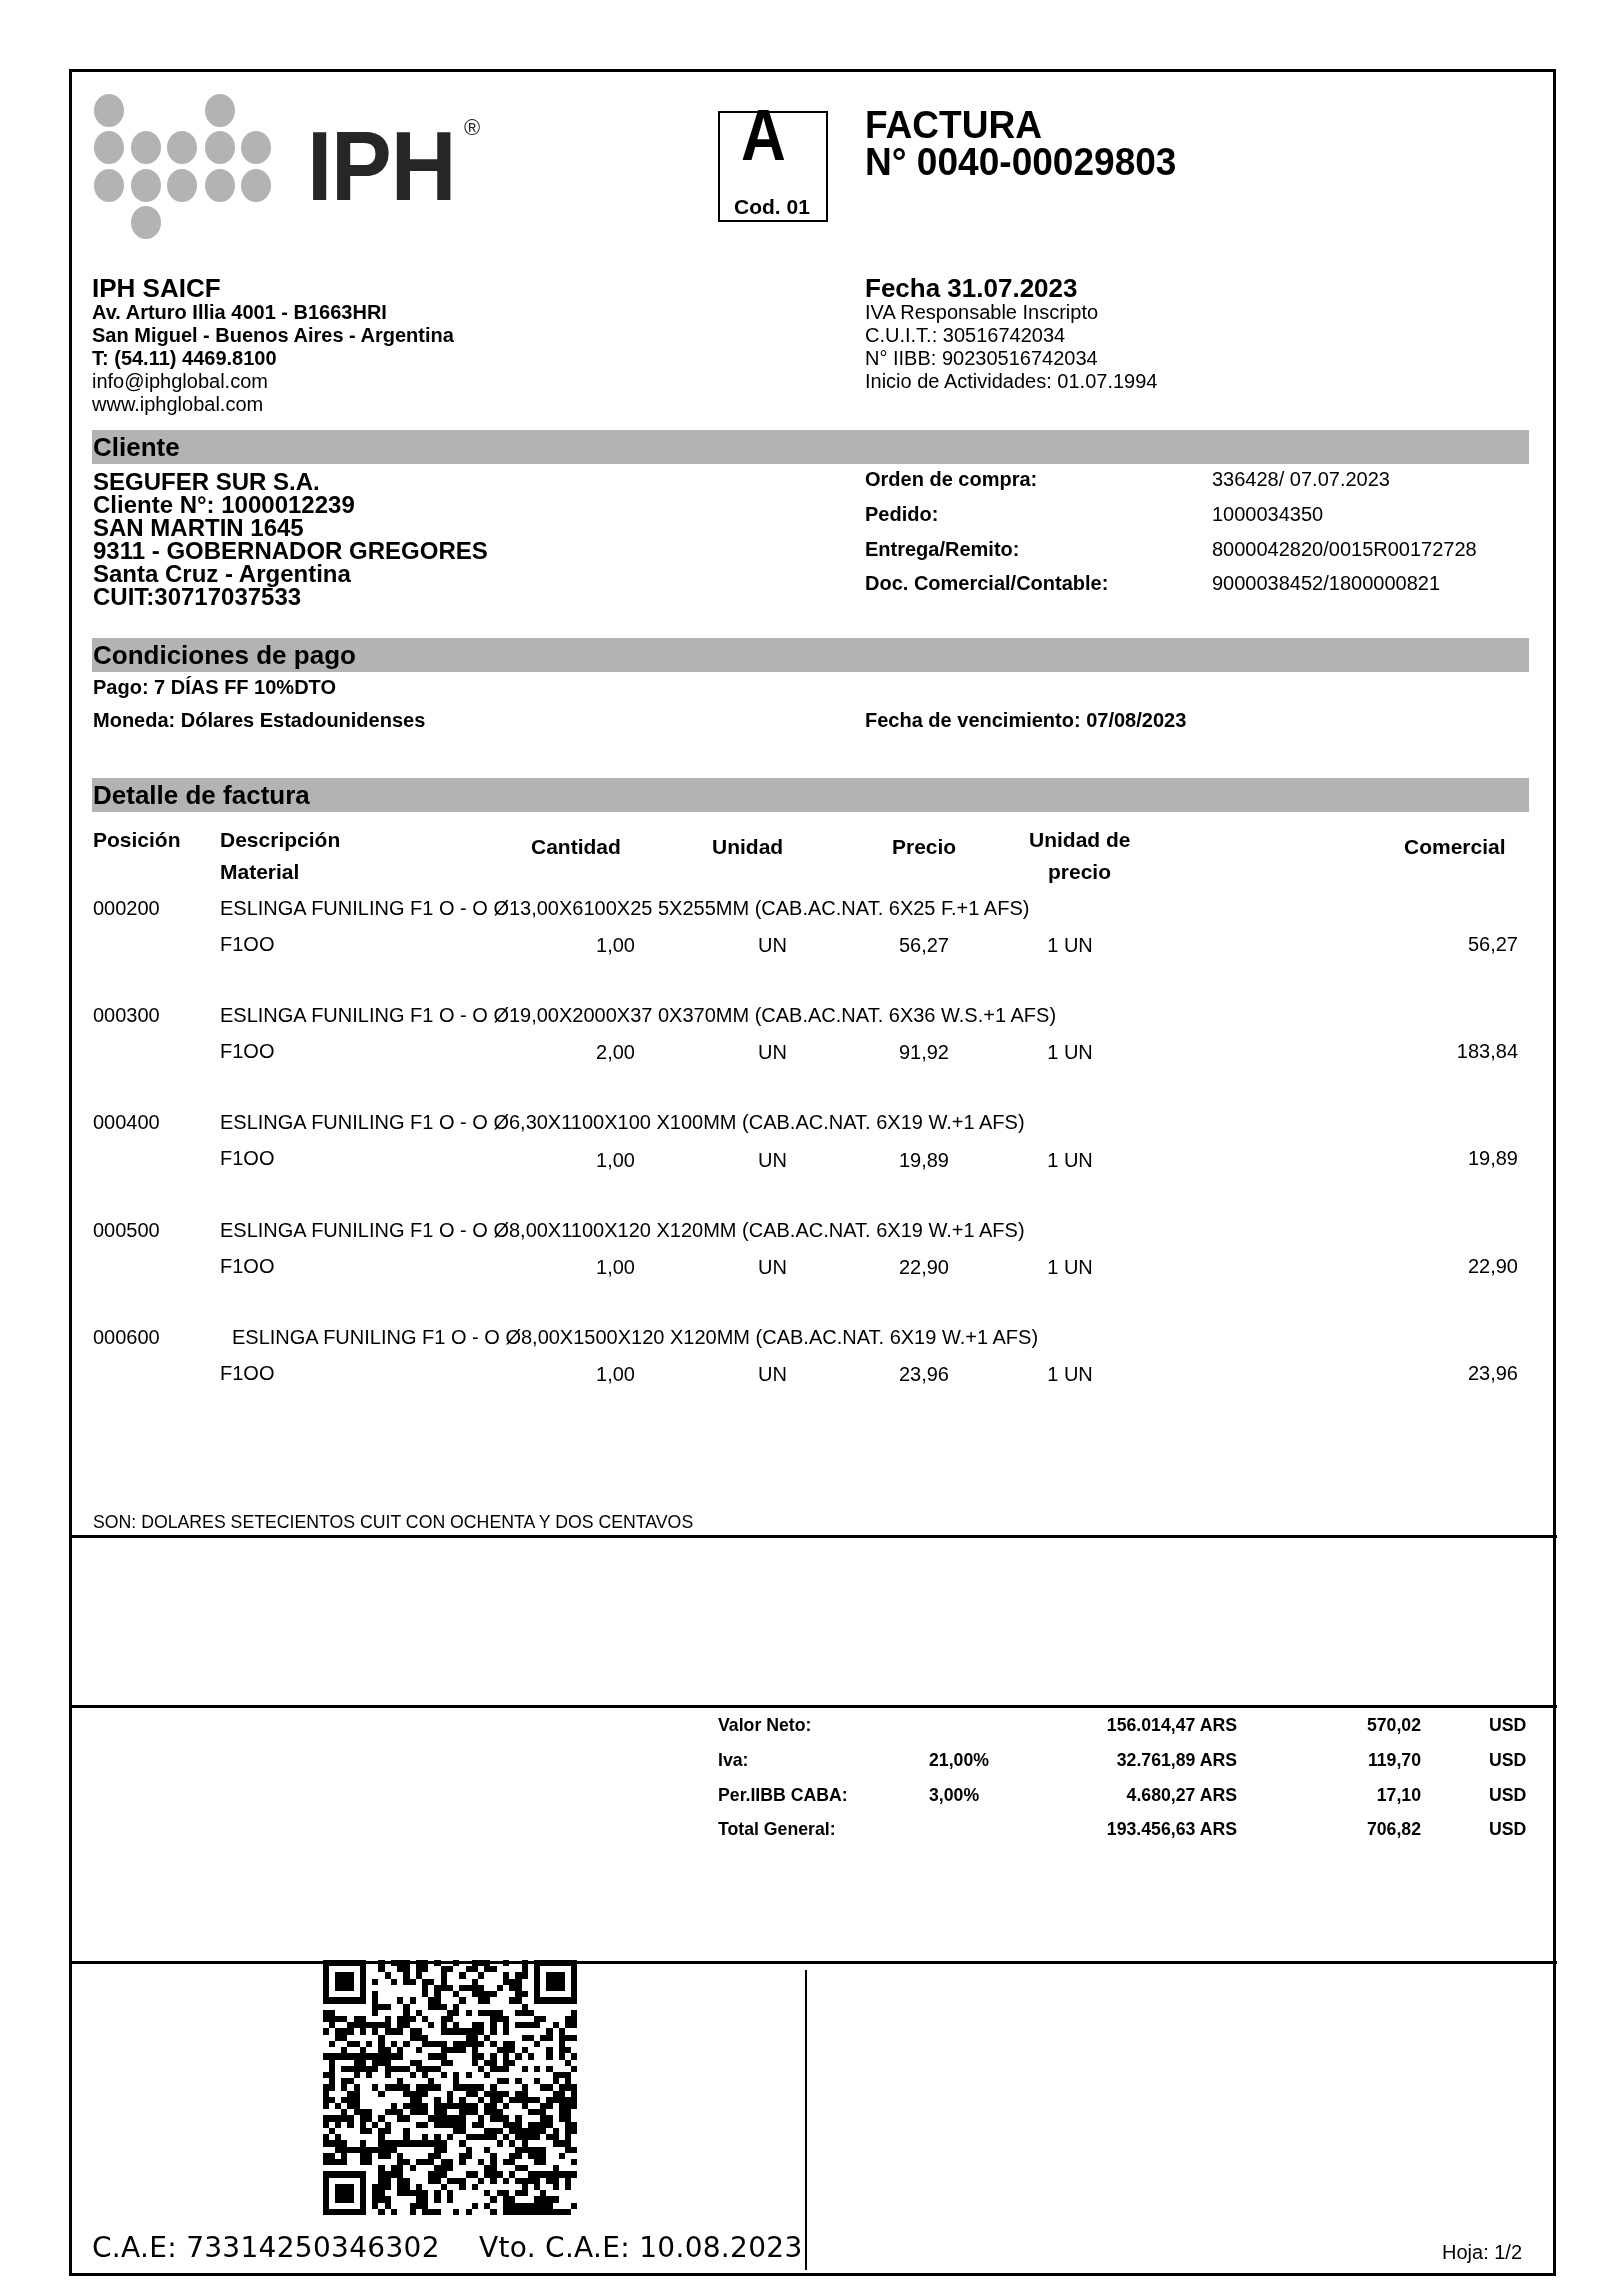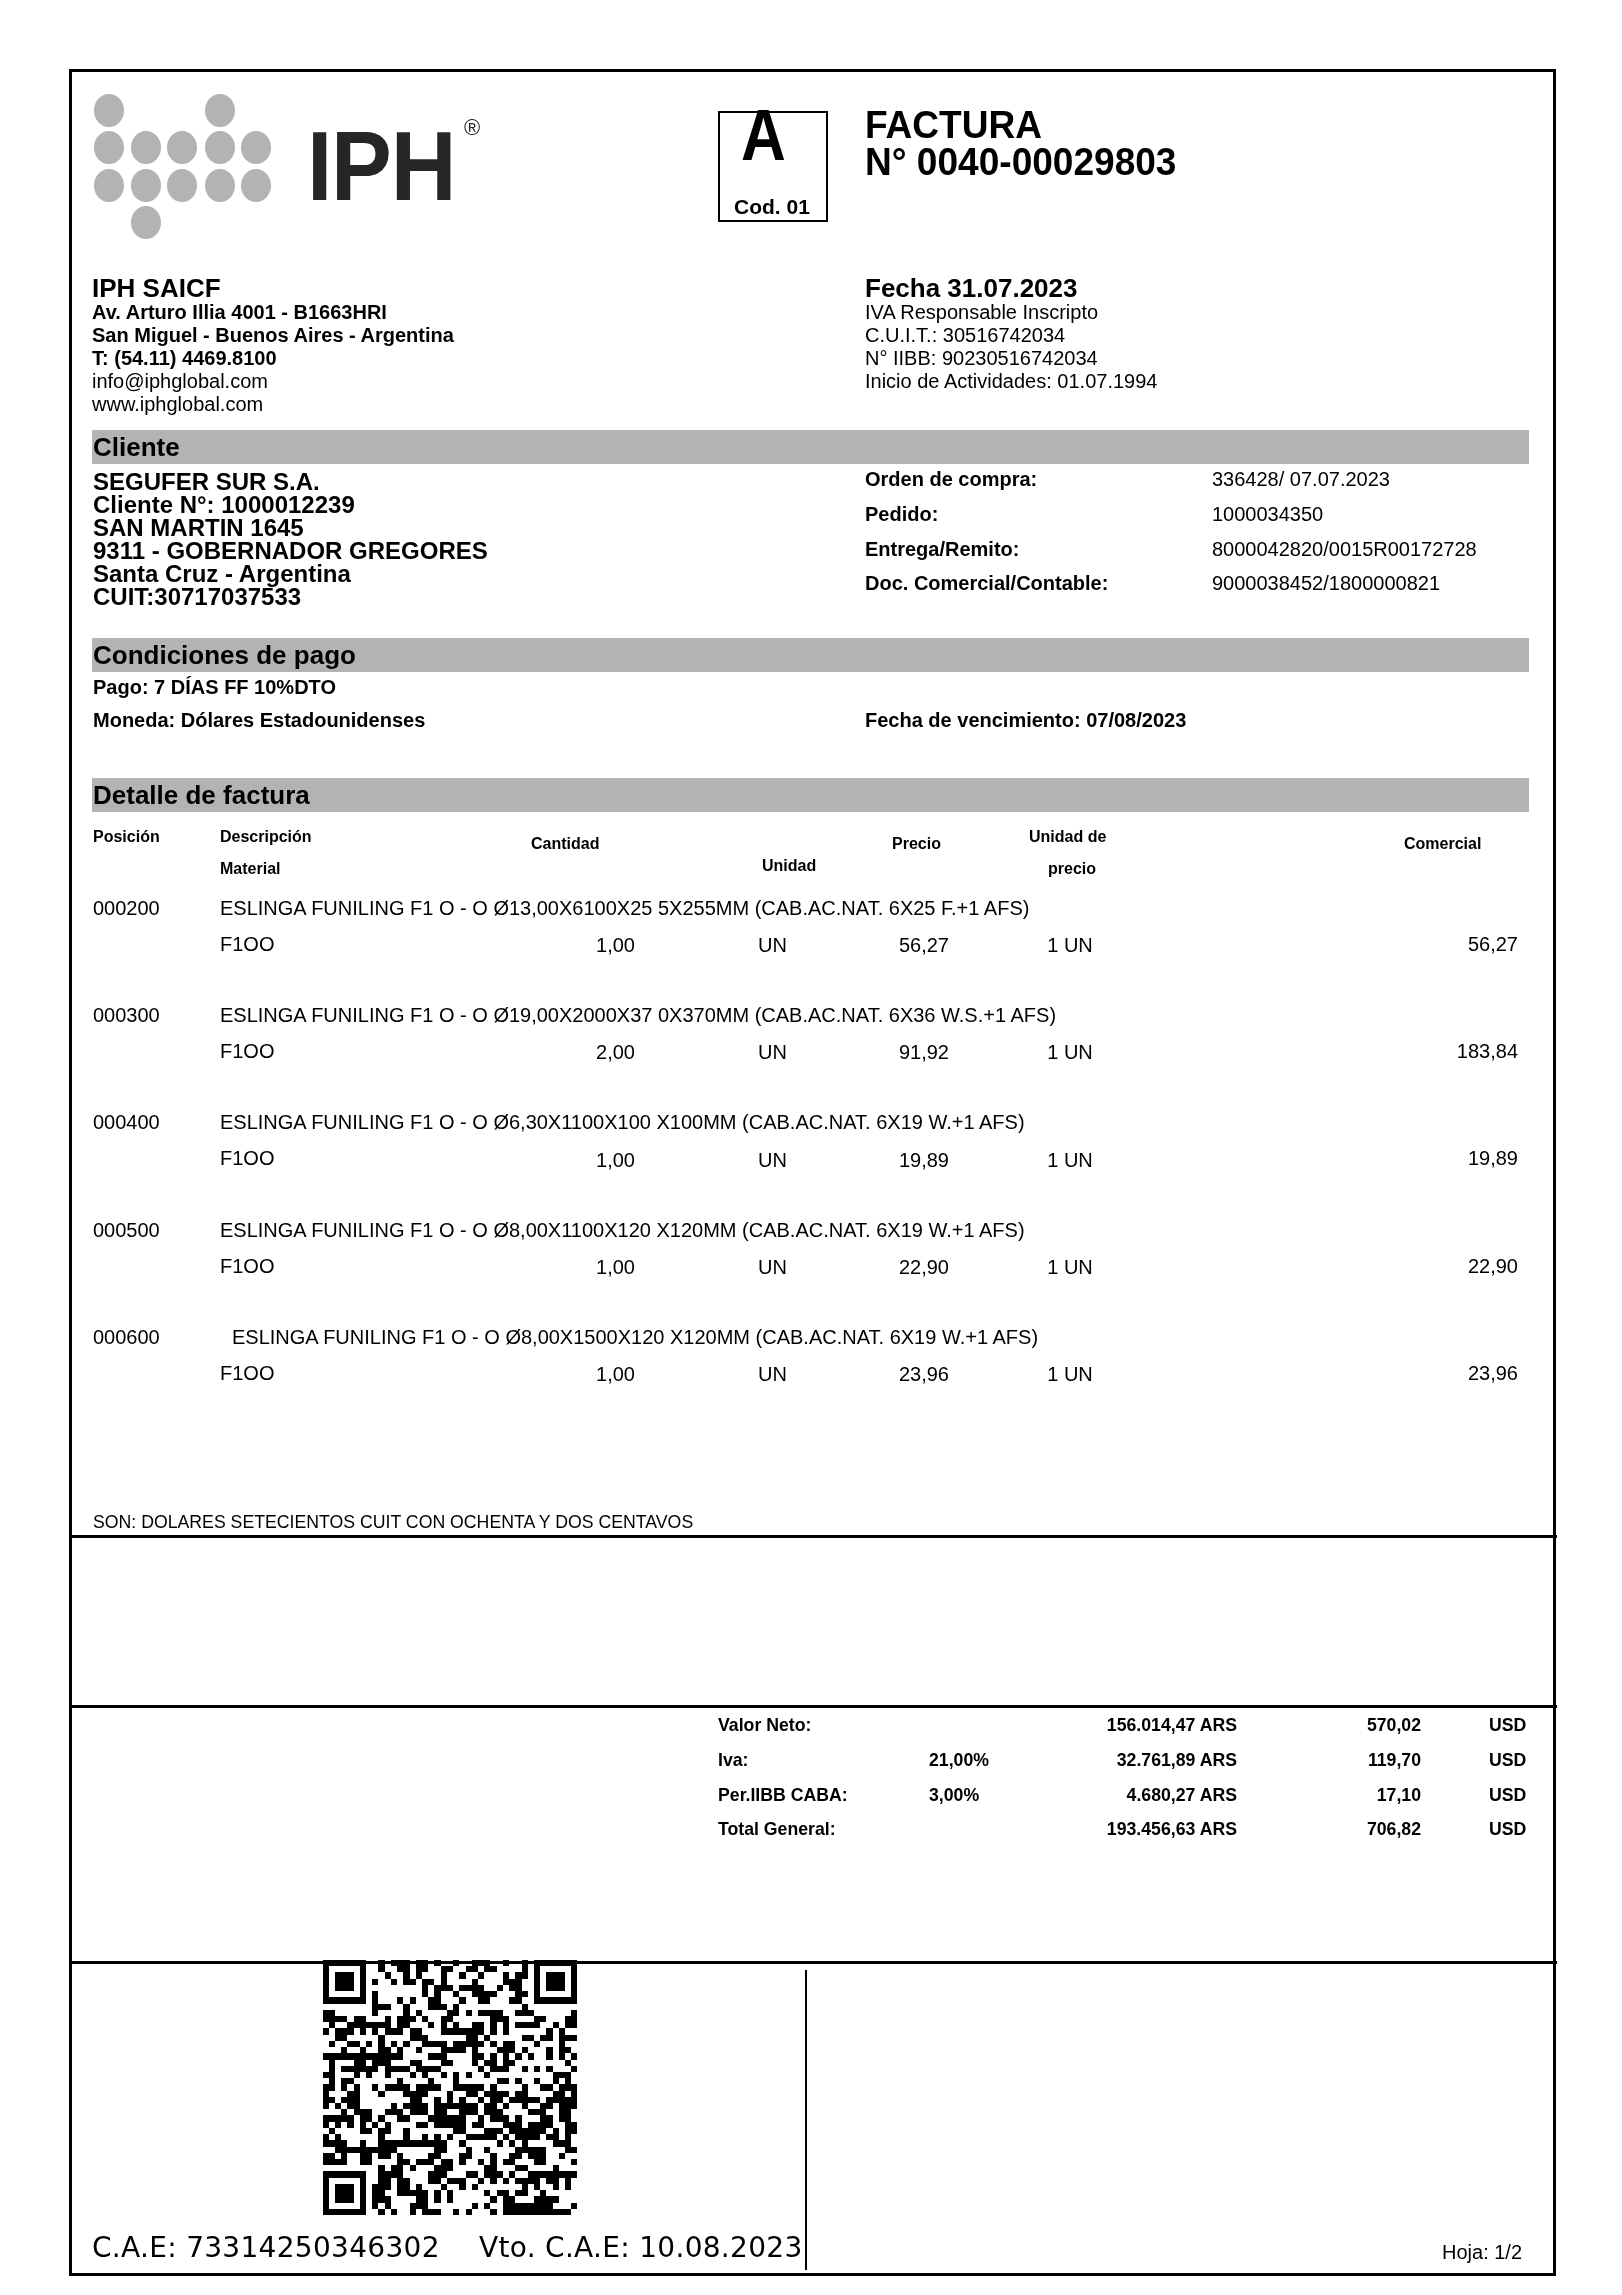--- a/index.html
+++ b/index.html
@@ -34,21 +34,21 @@
 
     .section-bar { position: absolute; left: 92px; width: 1437px; height: 34px; background: #b3b3b3; }
     .section-title { position: absolute; left: 93px; font-size: 26px; font-weight: bold; line-height: 34px; }
 
     .client-line { left: 93px; font-size: 24px; font-weight: bold; }
     .ref-label { left: 865px; font-size: 20px; font-weight: bold; }
     .ref-value { left: 1212px; font-size: 20px; font-weight: normal; }
 
     .cond-line { font-size: 20px; font-weight: bold; }
 
-    .th { font-size: 16px; font-weight: bold; text-align: center; }
+    .th { font-size: 21px; font-weight: bold; text-align: center; }
     .td { font-size: 20px; }
     .right { text-align: right; }
     .center { text-align: center; }
 
     .son { left: 93px; top: 1512px; font-size: 17.7px; }
 
     .tot-label { left: 718px; font-size: 17.7px; font-weight: bold; }
     .tot-pct { left: 929px; font-size: 17.7px; font-weight: bold; }
     .tot-ars { width: 236px; left: 1001px; text-align: right; font-size: 17.7px; font-weight: bold; }
     .tot-usd { width: 131px; left: 1290px; text-align: right; font-size: 17.7px; font-weight: bold; }
@@ -132,21 +132,21 @@
 <div class="abs cond-line" style="left:865px; top:709px;">Fecha de vencimiento: 07/08/2023</div>
 
 <div class="section-bar" style="top:778px;"></div>
 <div class="section-title" style="top:778px;">Detalle de factura</div>
 
 <div>
   <div class="abs th" style="left:93px; top:828px;">Posición</div>
   <div class="abs th" style="left:220px; top:828px;">Descripción</div>
   <div class="abs th" style="left:220px; top:860px;">Material</div>
   <div class="abs th" style="left:531px; top:835px;">Cantidad</div>
-  <div class="abs th" style="left:762px; top:835px;margin-top:22px;">Unidad</div>
+  <div class="abs th" style="left:712px; top:835px;">Unidad</div>
   <div class="abs th" style="left:892px; top:835px;">Precio</div>
   <div class="abs th" style="left:1029px; top:828px;">Unidad de</div>
   <div class="abs th" style="left:1048px; top:860px;">precio</div>
   <div class="abs th" style="left:1404px; top:835px;">Comercial</div>
 </div>
 
 <div id="items">
     <div>
       <div class="abs td " style="left:93px; top:897px;">000200</div>
       <div class="abs td " style="left:220px; top:897px;">ESLINGA FUNILING F1 O - O Ø13,00X6100X25 5X255MM  (CAB.AC.NAT. 6X25 F.+1 AFS)</div>

